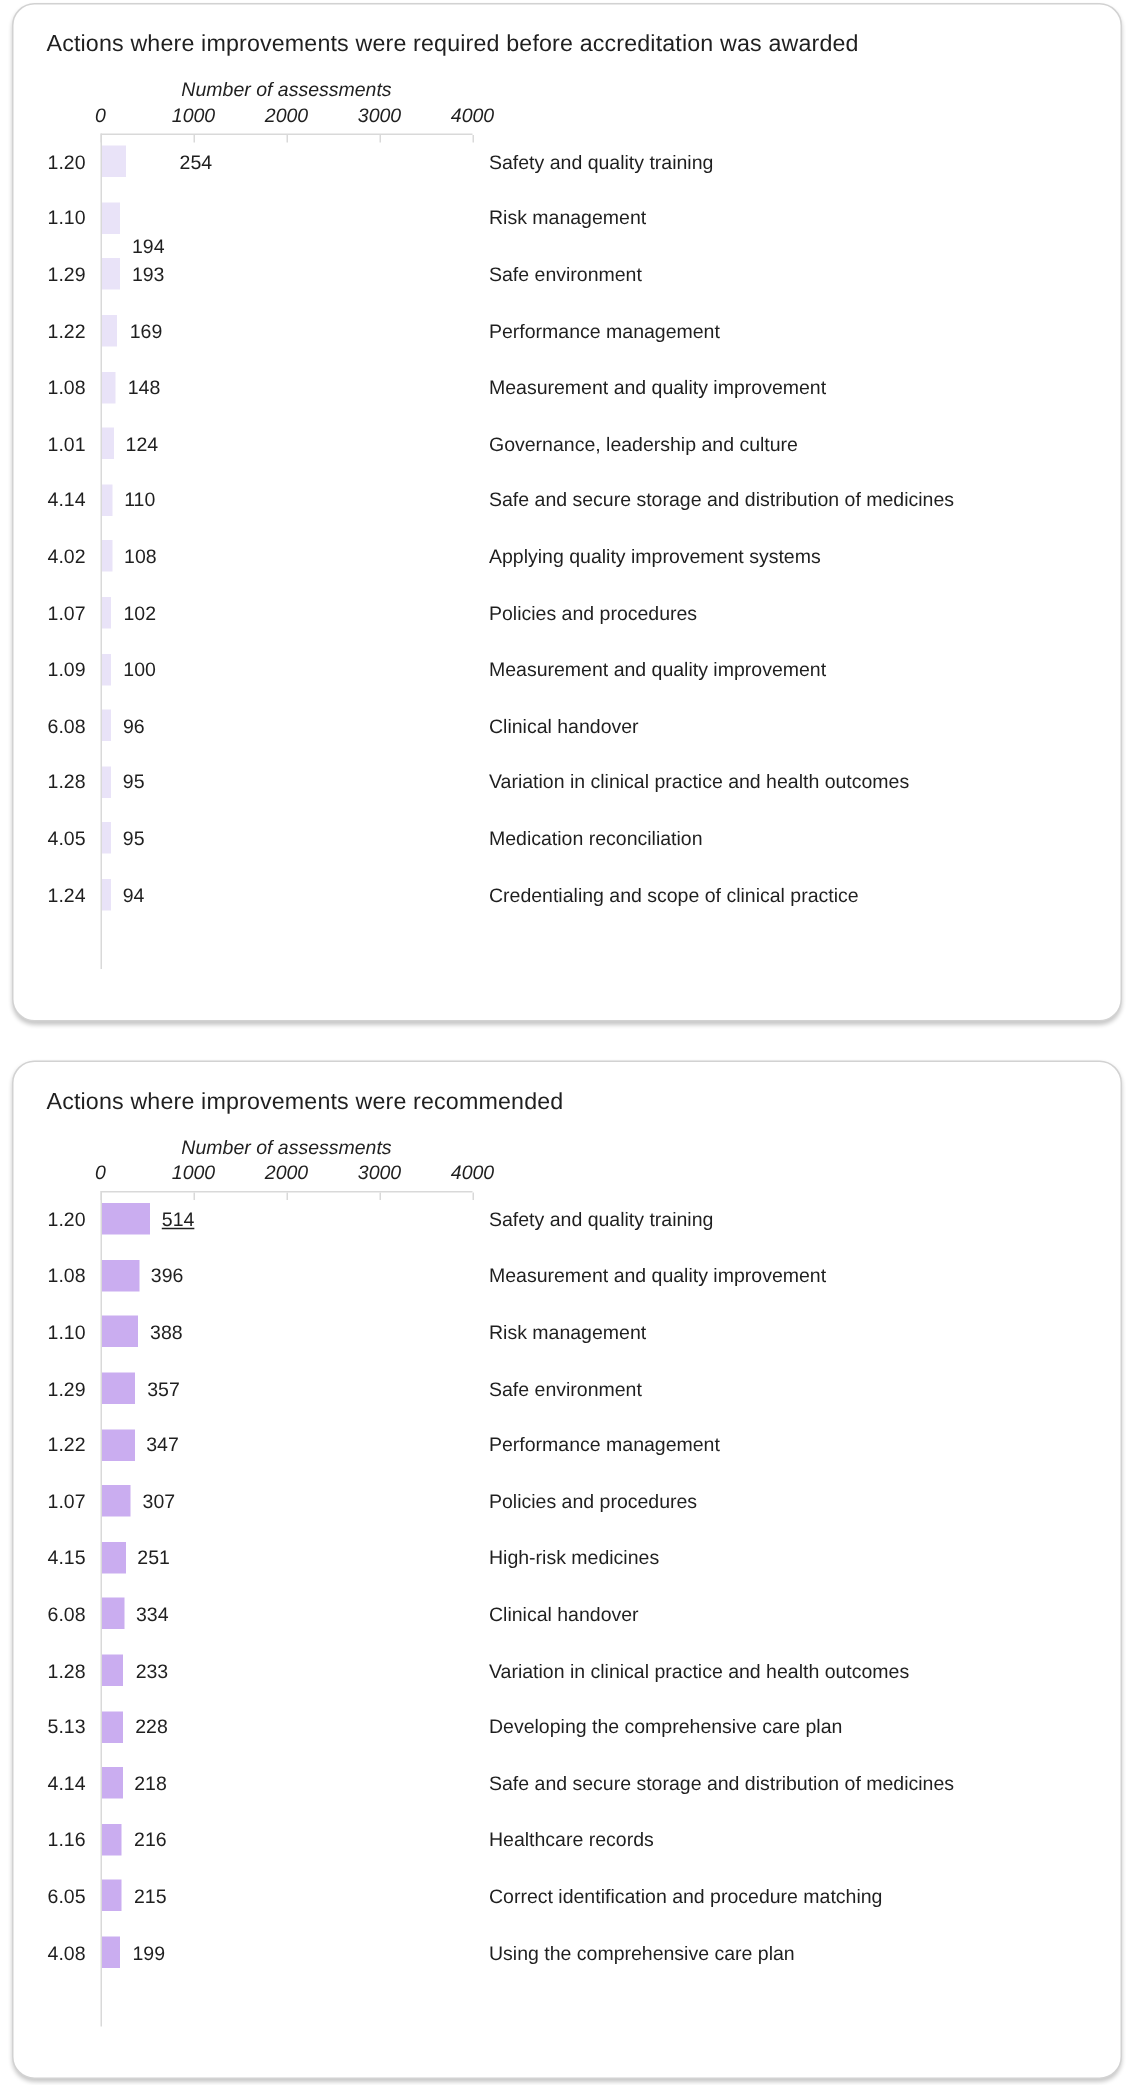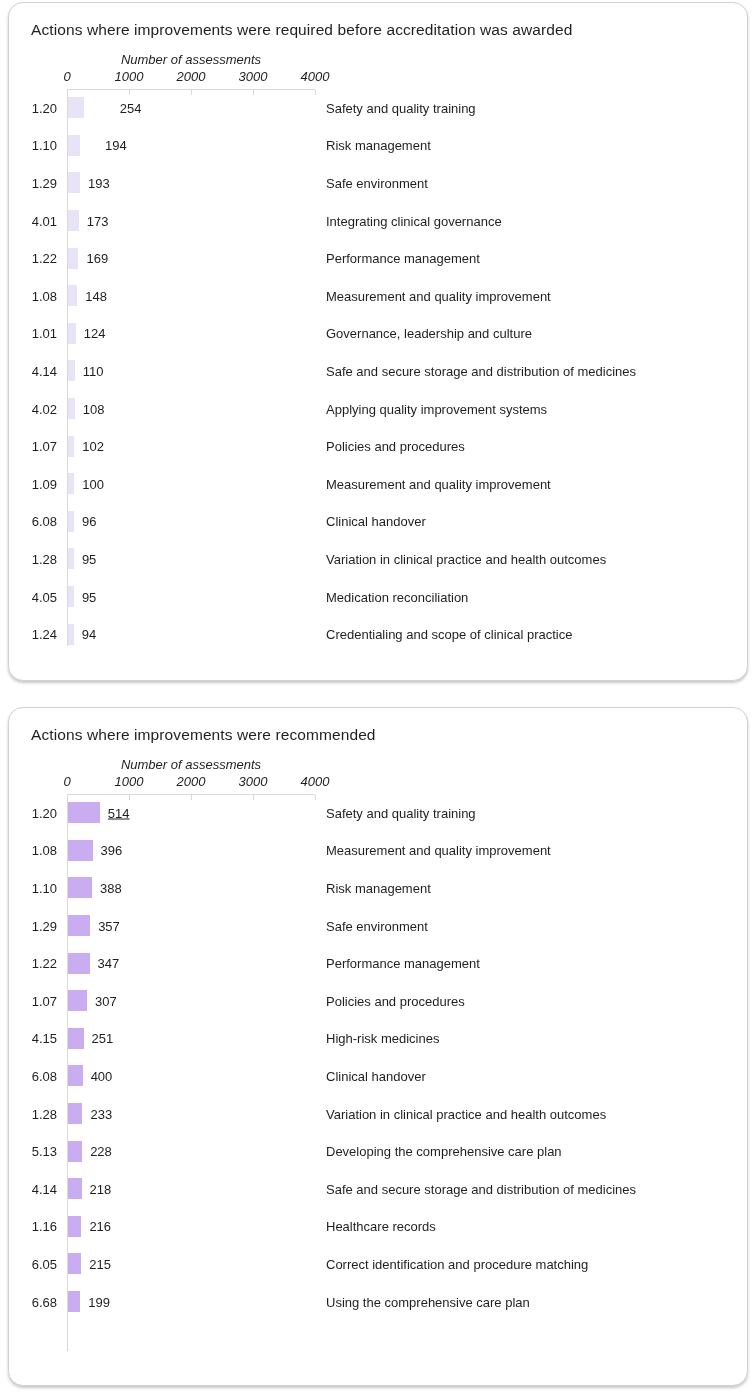--- a/index.html
+++ b/index.html
@@ -88,34 +88,28 @@
 
     <div class="row">
           <span class="row-code">1.20</span>
           <div class="bar" style="width: 15.748px; background: rgb(233, 227, 248);"></div>
           <span class="row-value" style="left: 82.748px; margin-left: 28px;">254</span>
           <span class="row-label">Safety and quality training</span>
         </div>
         <div class="row">
           <span class="row-code">1.10</span>
           <div class="bar" style="width: 12.028px; background: rgb(233, 227, 248);"></div>
-          <span class="row-value" style="left: 96px;">194</span>
+          <span class="row-value" style="left: 79px; margin-top: 19px;">194</span>
           <span class="row-label">Risk management</span>
         </div>
         <div class="row">
           <span class="row-code">1.29</span>
           <div class="bar" style="width: 11.966px; background: rgb(233, 227, 248);"></div>
           <span class="row-value" style="left: 78.966px; text-align: center;">193</span>
           <span class="row-label">Safe environment</span>
-        </div>
-        <div class="row">
-          <span class="row-code">4.01</span>
-          <div class="bar" style="width: 10.726px; background: rgb(233, 227, 248);"></div>
-          <span class="row-value" style="left: 77.726px;">173</span>
-          <span class="row-label">Integrating clinical governance</span>
         </div>
         <div class="row">
           <span class="row-code">1.22</span>
           <div class="bar" style="width: 10.478px; background: rgb(233, 227, 248);"></div>
           <span class="row-value" style="left: 77.478px;">169</span>
           <span class="row-label">Performance management</span>
         </div>
         <div class="row">
           <span class="row-code">1.08</span>
           <div class="bar" style="width: 9.176px; background: rgb(233, 227, 248);"></div>
@@ -238,21 +232,21 @@
         </div>
         <div class="row">
           <span class="row-code">4.15</span>
           <div class="bar" style="width: 15.562px; background: rgb(202, 173, 240);"></div>
           <span class="row-value" style="left: 82.562px;">251</span>
           <span class="row-label">High-risk medicines</span>
         </div>
         <div class="row">
           <span class="row-code">6.08</span>
           <div class="bar" style="width: 14.632px; background: rgb(202, 173, 240);"></div>
-          <span class="row-value" style="left: 81.632px;">400</span>
+          <span class="row-value" style="left: 81.632px;">334</span>
           <span class="row-label">Clinical handover</span>
         </div>
         <div class="row">
           <span class="row-code">1.28</span>
           <div class="bar" style="width: 14.446px; background: rgb(202, 173, 240);"></div>
           <span class="row-value" style="left: 81.446px;">233</span>
           <span class="row-label">Variation in clinical practice and health outcomes</span>
         </div>
         <div class="row">
           <span class="row-code">5.13</span>
@@ -272,21 +266,21 @@
           <span class="row-value" style="left: 80.392px;">216</span>
           <span class="row-label">Healthcare records</span>
         </div>
         <div class="row">
           <span class="row-code">6.05</span>
           <div class="bar" style="width: 13.33px; background: rgb(202, 173, 240);"></div>
           <span class="row-value" style="left: 80.33px;">215</span>
           <span class="row-label">Correct identification and procedure matching</span>
         </div>
         <div class="row">
-          <span class="row-code">6.68</span>
+          <span class="row-code">4.08</span>
           <div class="bar" style="width: 12.338px; background: rgb(202, 173, 240);"></div>
           <span class="row-value" style="left: 79.338px;">199</span>
           <span class="row-label">Using the comprehensive care plan</span>
         </div>
       </div>
   </section>
 
 </div>
 
 </body></html>

